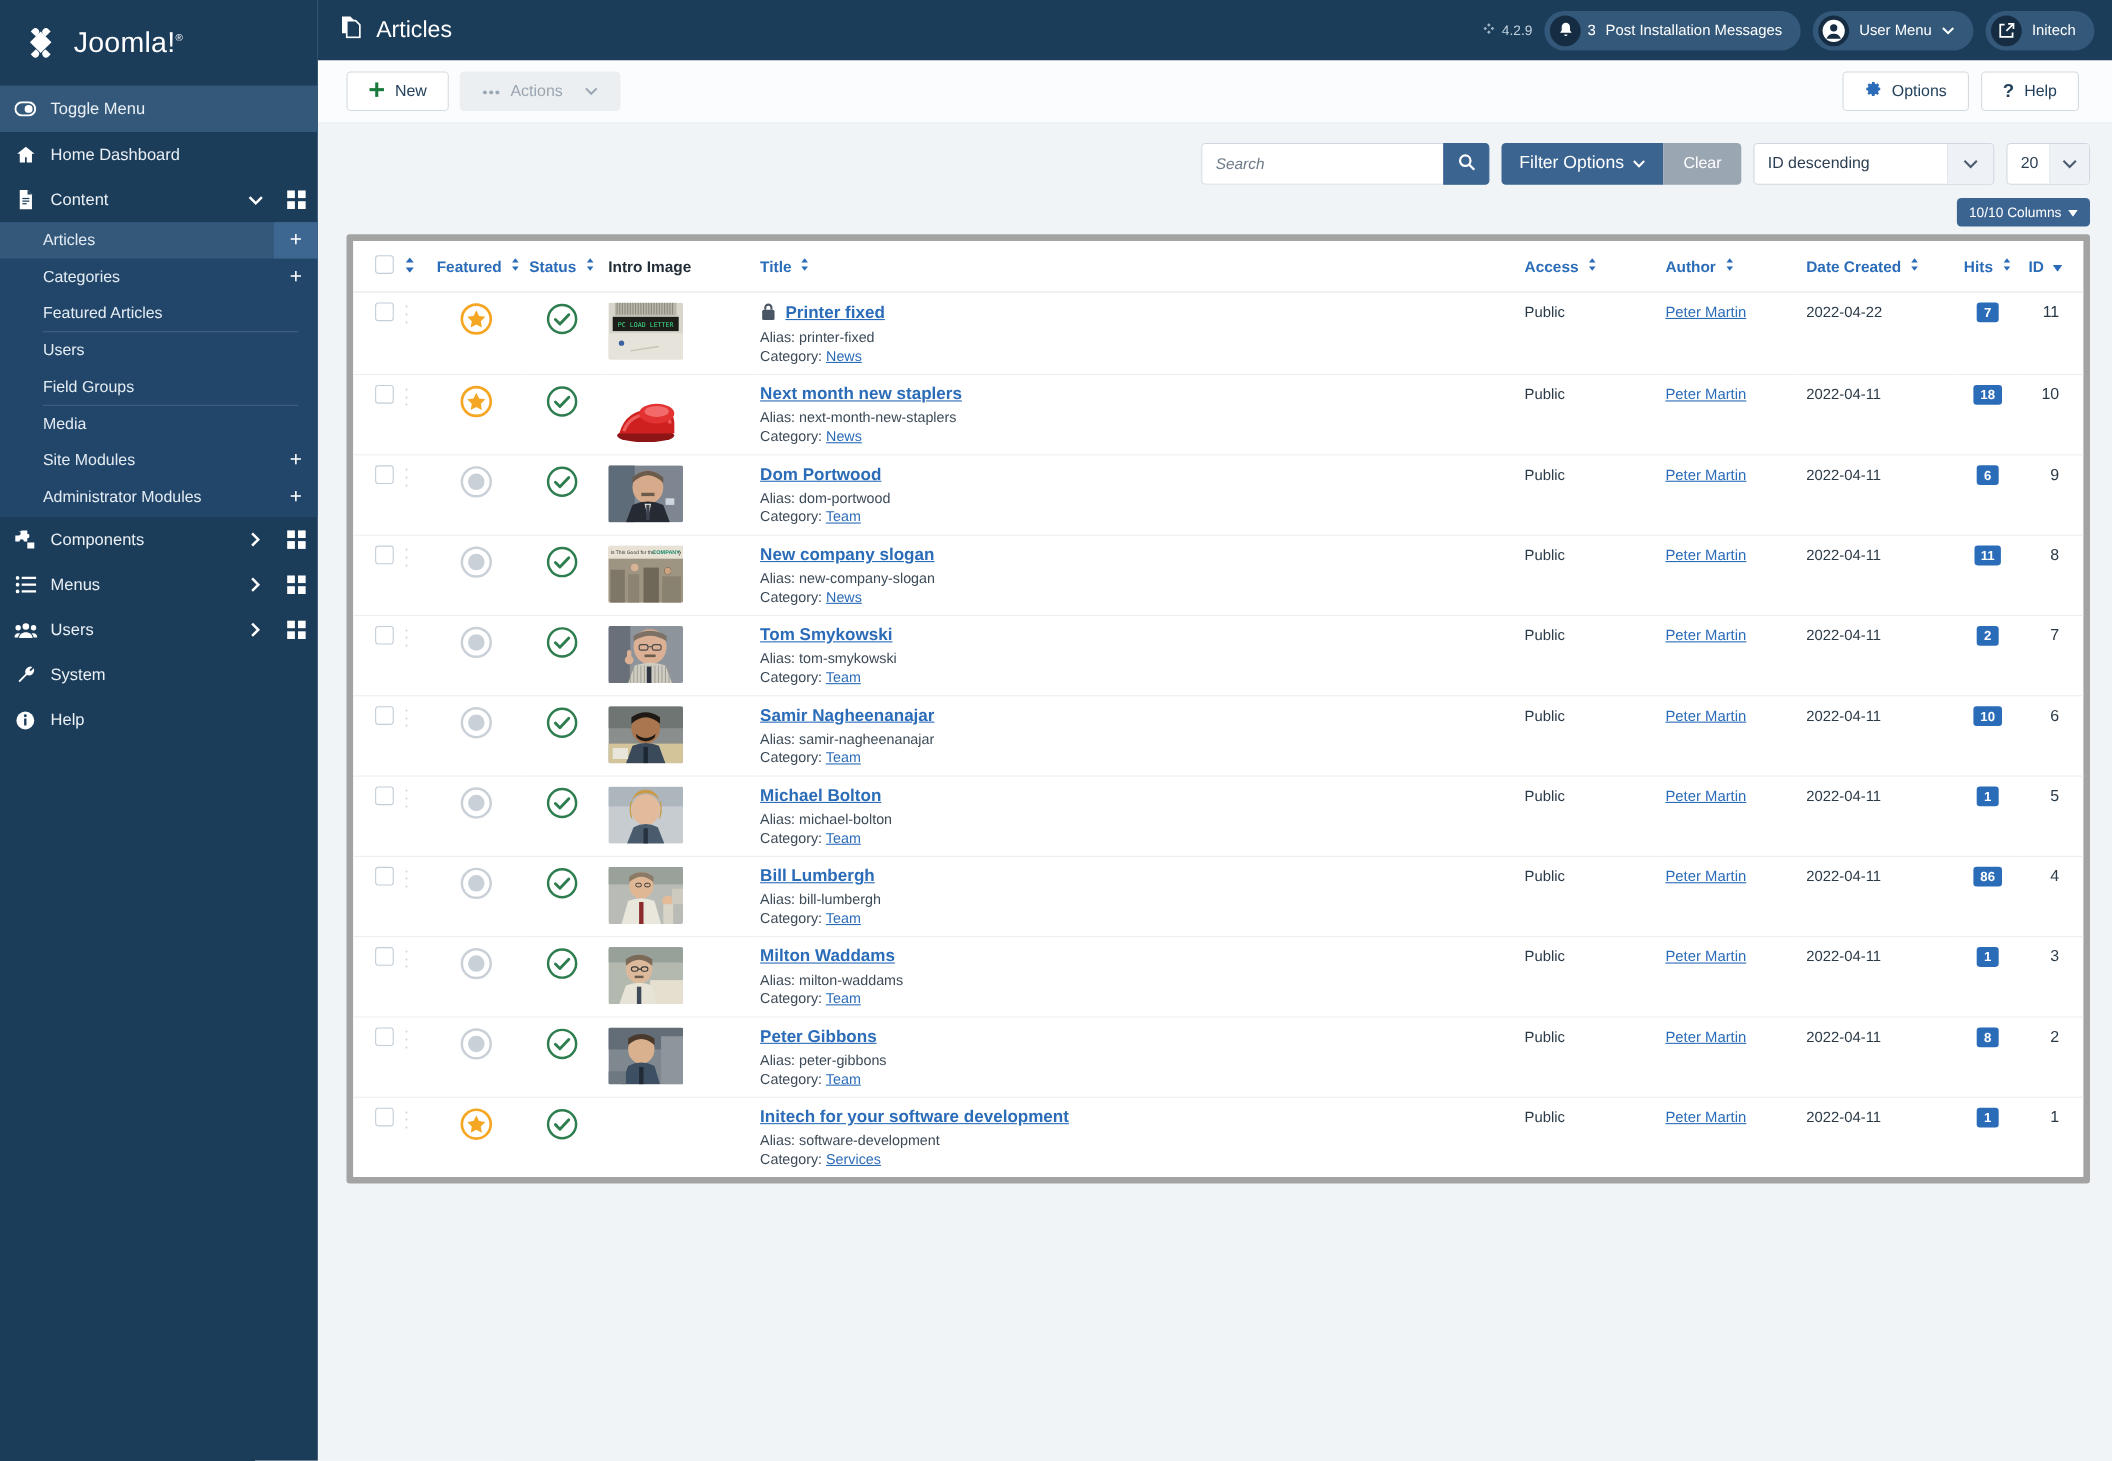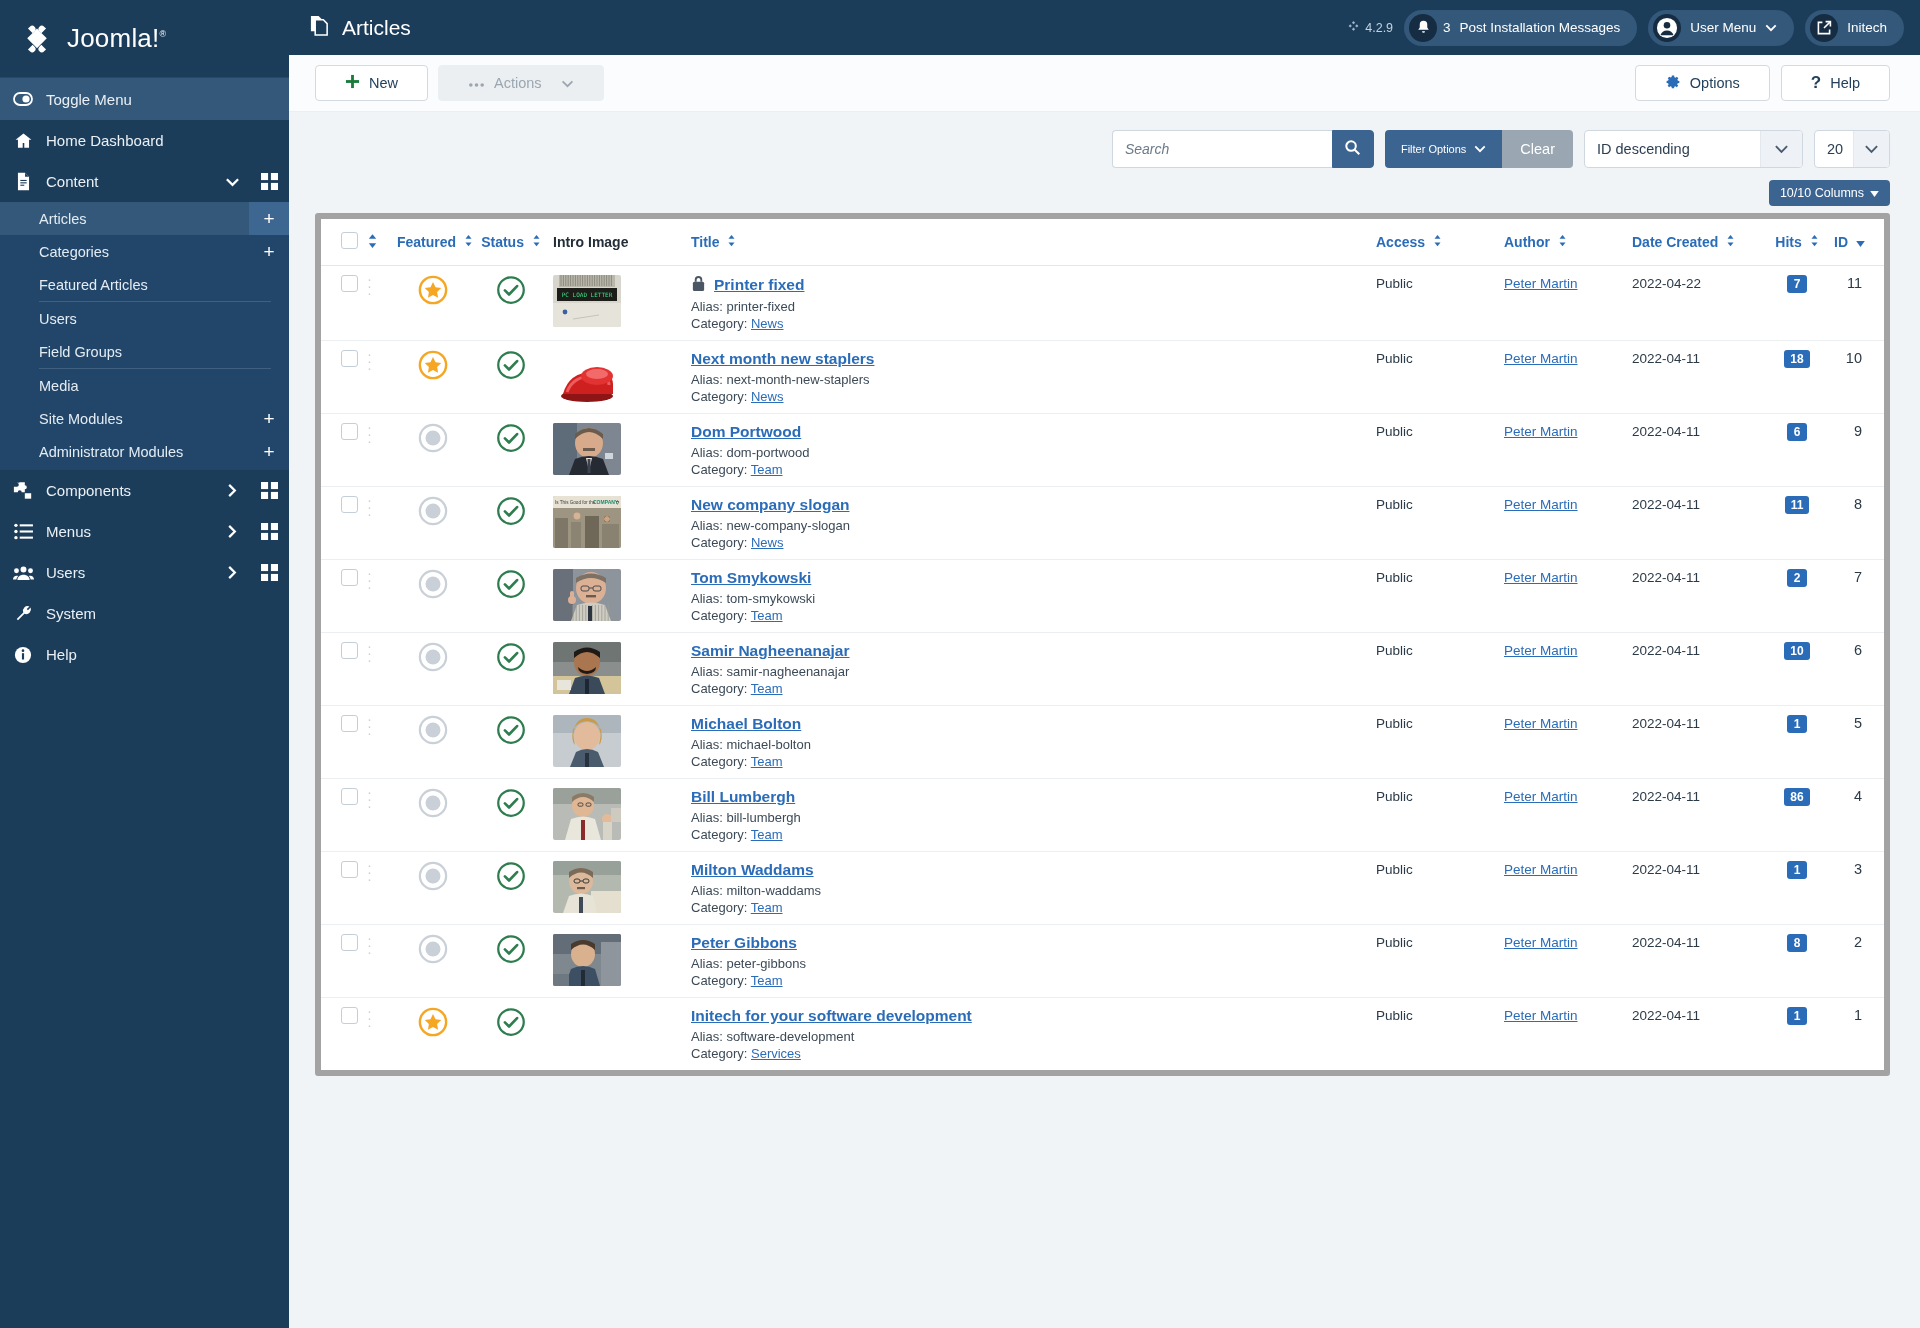--- a/index.html
+++ b/index.html
@@ -78,45 +78,45 @@
   }
   .pill .cnt { font-size:13.5px; margin-left:-3px; }
 
   .toolbar {
     height:57px; background:#fbfcfd; display:flex; align-items:center;
     padding:0 30px 0 26px; gap:10px;
     border-bottom:1px solid #eceff2;
   }
   .btn {
     display:inline-flex; align-items:center; gap:9px;
-    height:36px; padding:0 29px; border-radius:4px;
+    height:36px; padding:0 19px; border-radius:4px;
     border:1px solid #d3dae0; background:#fff; color:#23415c;
     font-size:14.5px; cursor:pointer; white-space:nowrap;
   }
   .btn.muted { background:#eceff1; border-color:#eceff1; color:#9aa6b1; }
   .toolbar-right { margin-left:auto; display:flex; gap:11px; }
 
-  .content { flex:1 1 auto; padding:18px 30px 0 26px; overflow:hidden; }
+  .content { flex:1 1 auto; padding:18px 20px 0 26px; overflow:hidden; }
 
   .filterbar { display:flex; justify-content:flex-end; align-items:center; gap:11px; }
   .searchwrap { display:flex; height:38px; width:262px; }
   .searchwrap input {
     flex:1 1 auto; border:1px solid #cfd8e0; border-right:none;
     border-radius:4px 0 0 4px; padding:0 12px; font-size:14px;
     font-family:"Liberation Sans", sans-serif; color:#33485c; outline:none;
   }
   .searchwrap input::placeholder { color:#6c7a89; font-style:italic; }
   .searchwrap .sbtn {
     width:42px; background:#3b6491; border:1px solid #3b6491;
     border-radius:0 4px 4px 0; display:flex; align-items:center;
     justify-content:center; cursor:pointer;
   }
   .fbtn {
     height:38px; padding:0 16px; border-radius:4px 0 0 4px;
-    background:#3b6491; color:#fff; border:none; font-size:11px;
+    background:#3b6491; color:#fff; border:none; font-size:16px;
     display:flex; align-items:center; gap:8px; cursor:pointer;
   }
   .cbtn {
     height:38px; padding:0 18px; border-radius:0 4px 4px 0;
     background:#9aa6b2; color:#fff; border:none; font-size:14.5px;
     display:flex; align-items:center; cursor:pointer;
   }
   .selwrap {
     height:38px; border:1px solid #cfd8e0; border-radius:4px; background:#fff;
     display:flex; align-items:center; cursor:pointer; overflow:hidden;

